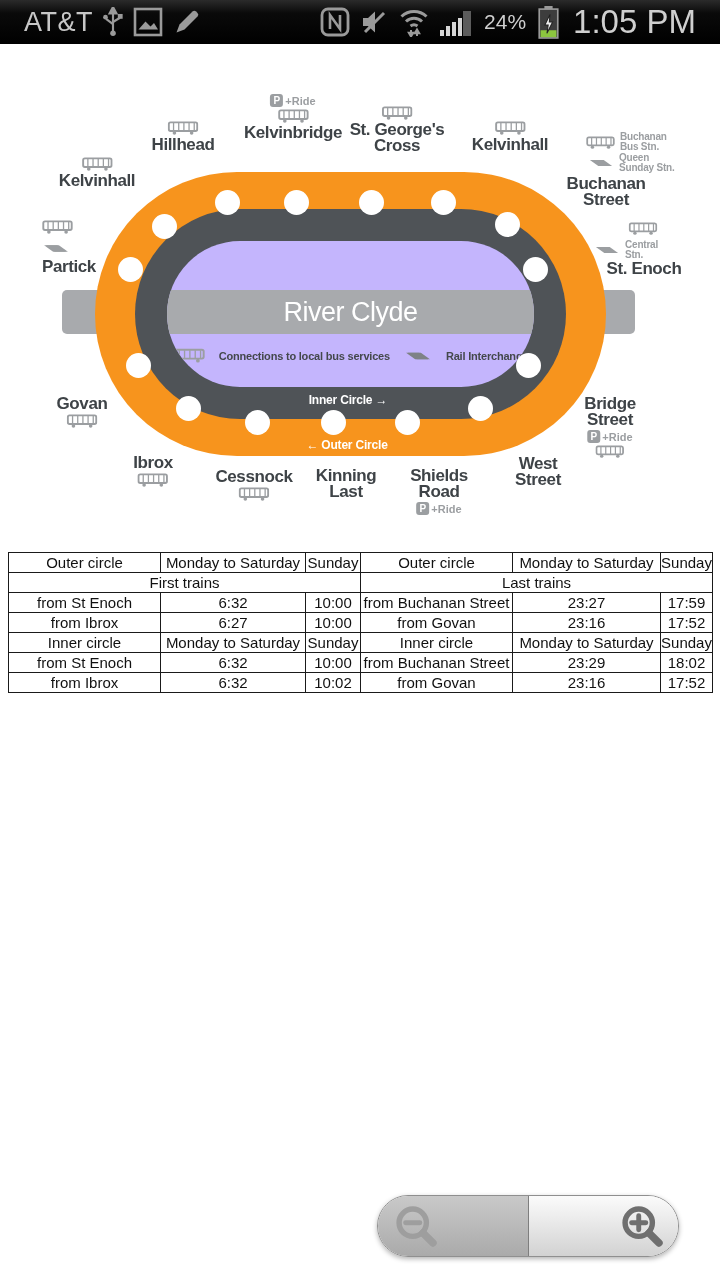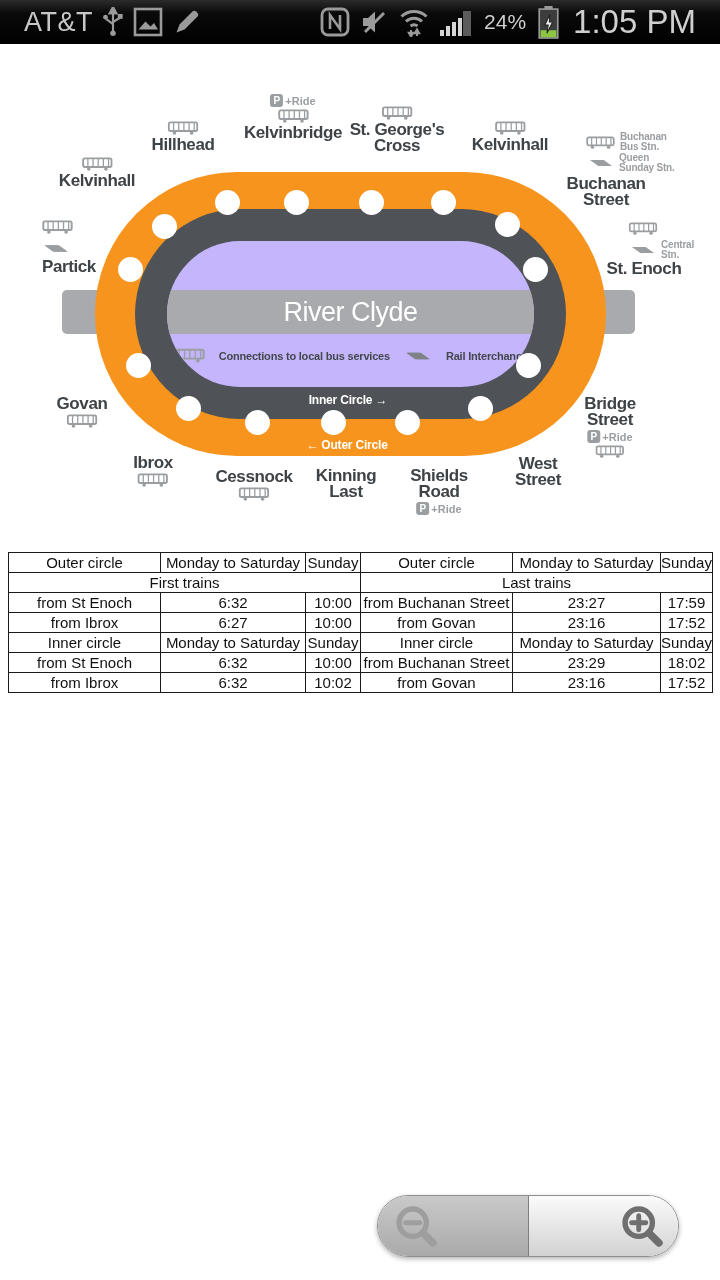--- a/index.html
+++ b/index.html
@@ -257,21 +257,21 @@
   <div class="abs ctr stn" style="left:606px;top:132px"><span>Buchanan</span><br><span>Street</span></div>
 
   <div class="abs ctr" style="left:643px;top:177px">
     <svg class="bus gray" width="29" height="13" viewBox="0 0 36 16">
         <rect x="1.5" y="1.5" width="33" height="10" rx="2"></rect>
         <path class="w" d="M7 2v9M13 2v9M19 2v9M25 2v9M31 2v9"></path>
         <circle cx="8" cy="13.8" r="2.1"></circle>
         <circle cx="28" cy="13.8" r="2.1"></circle>
       </svg>
   </div>
-  <div class="abs row" style="left:630px;top:196px">
+  <div class="abs row" style="left:594px;top:196px">
     <svg class="rail gray" width="26" height="12" viewBox="0 0 34 15">
         <path d="M2.5 3.5h16l11 8h-16z"></path>
         <path d="M31.5 11.5h-16l-11-8h16z"></path>
       </svg>
     <div class="tiny"><span>Central</span><br><span>Stn.</span></div>
   </div>
   <div class="abs ctr stn" style="left:644px;top:217px">St. Enoch</div>
 
   <div class="abs" style="left:42px;top:176px">
     <svg class="bus gray" width="31" height="14" viewBox="0 0 36 16">

